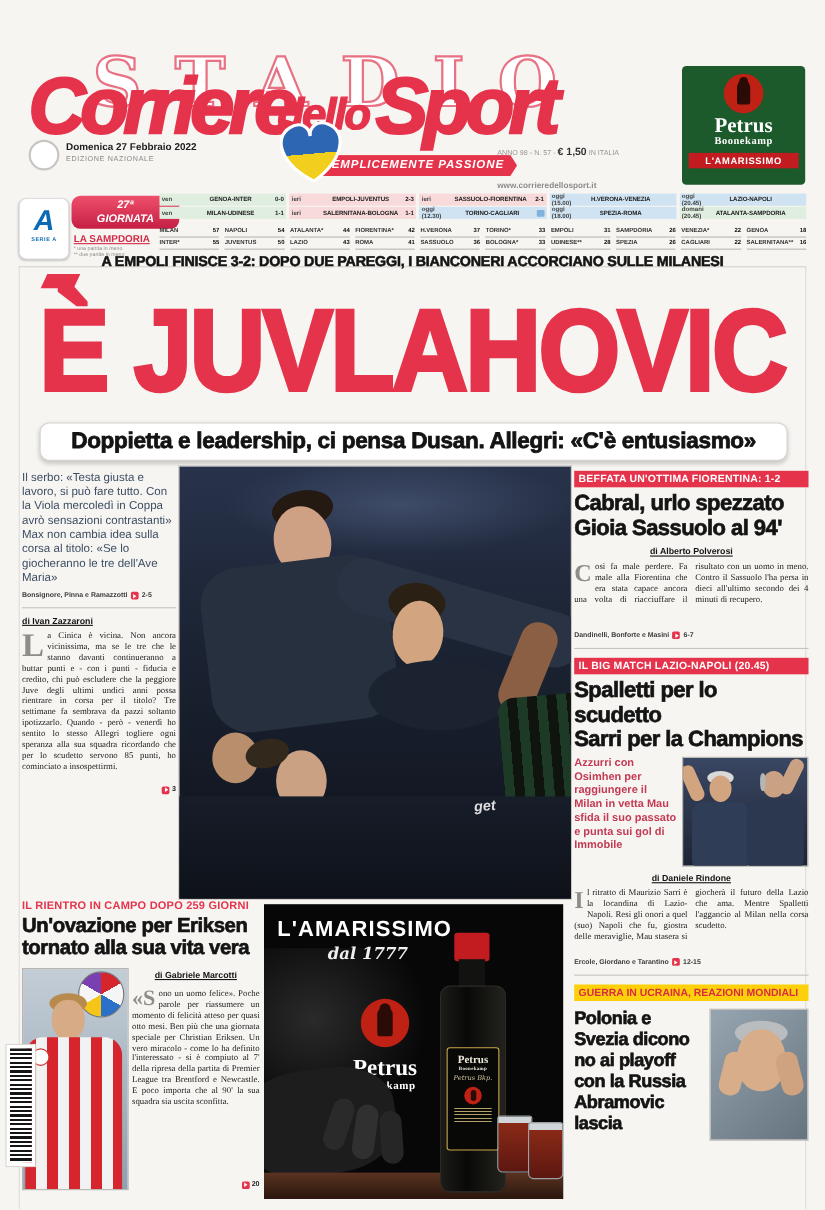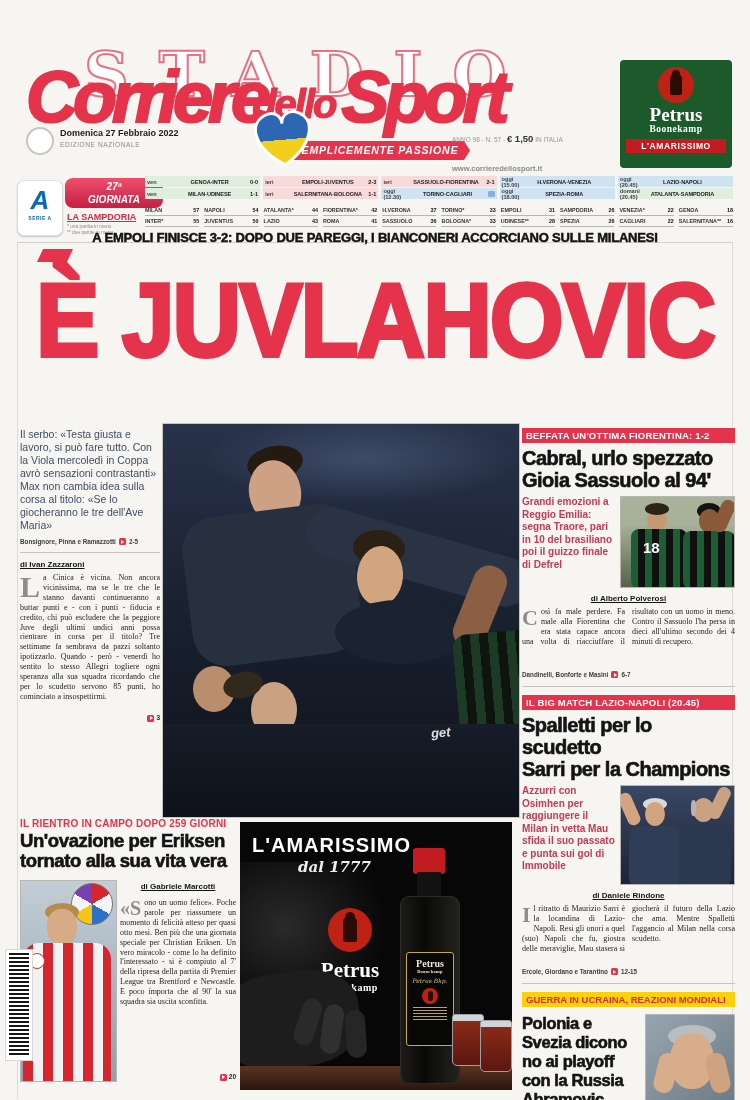--- a/index.html
+++ b/index.html
@@ -364,20 +364,21 @@
             <span class="pts">16</span>
           </div>
       </div>
     </div>
   </div>
 
   <div class="abs" id="frame"></div>
   <div class="abs" id="redflag"></div>
   <div class="abs" id="kicker">A EMPOLI FINISCE 3-2: DOPO DUE PAREGGI, I BIANCONERI ACCORCIANO SULLE MILANESI</div>
   <div class="abs" id="headline">È JUVLAHOVIC</div>
+  <div class="abs" id="subhead">Doppietta e leadership, ci pensa Dusan. Allegri: «C'è entusiasmo»</div>
 
   <div class="abs" id="mainphoto">
     <div class="ph" style="left:40px;top:-10px;width:320px;height:90px;background:radial-gradient(ellipse,rgba(110,130,170,.35),transparent 70%);"></div>
     <div class="ph" style="left:84px;top:22px;width:56px;height:34px;background:#241a12;transform:rotate(-10deg);"></div>
     <div class="ph" style="left:86px;top:36px;width:52px;height:64px;background:#cfa184;transform:rotate(-10deg);"></div>
     <div class="ph" style="left:24px;top:86px;width:170px;height:150px;border-radius:34px;background:#27303f;transform:rotate(-7deg);"></div>
     <div class="ph" style="left:140px;top:108px;width:230px;height:50px;border-radius:25px;background:#2a3344;transform:rotate(16deg);"></div>
     <div class="ph" style="left:190px;top:106px;width:52px;height:36px;background:#2a2014;transform:rotate(4deg);"></div>
     <div class="ph" style="left:194px;top:122px;width:46px;height:60px;background:#d2a47f;transform:rotate(5deg);"></div>
     <div class="ph" style="left:172px;top:176px;width:130px;height:64px;background:#1b2230;"></div>
@@ -409,33 +410,20 @@
   </div>
 
   <div class="abs" id="rightcol">
 
     <div>
       <div class="redbar">BEFFATA UN'OTTIMA FIORENTINA: 1-2</div>
       <div class="sec-head">
         <div>Cabral, urlo spezzato</div>
         <div>Gioia Sassuolo al 94'</div>
       </div>
-      <div class="sec-row" style="height:92px;">
-        <div class="red-lede">Grandi emozioni a Reggio Emilia: segna Traore, pari in 10 del brasiliano poi il guizzo finale di Defrel</div>
-        <div class="sec-photo" style="background:linear-gradient(180deg,#a8b29b 0 30%,#55614a);">
-          <div class="ph abs" style="left:26px;top:12px;width:20px;height:22px;background:#c59a72;border-radius:50%;"></div>
-          <div class="ph abs" style="left:24px;top:6px;width:24px;height:12px;background:#2c2418;border-radius:50%;"></div>
-          <div class="abs" style="left:10px;top:32px;width:56px;height:60px;border-radius:8px;background:repeating-linear-gradient(90deg,#1b5e33 0 7px,#101010 7px 14px);"></div>
-          <div class="abs" style="left:22px;top:42px;color:#fff;font-weight:700;font-size:15px;">18</div>
-          <div class="ph abs" style="left:76px;top:6px;width:24px;height:16px;background:#15120f;border-radius:50%;"></div>
-          <div class="ph abs" style="left:78px;top:12px;width:21px;height:24px;background:#8a5a3a;border-radius:50%;"></div>
-          <div class="abs" style="left:62px;top:34px;width:52px;height:58px;border-radius:8px;background:repeating-linear-gradient(90deg,#1b5e33 0 7px,#101010 7px 14px);"></div>
-          <div class="abs" style="left:96px;top:2px;width:14px;height:34px;border-radius:7px;background:#8a5a3a;transform:rotate(24deg);"></div>
-        </div>
-      </div>
       <div class="sec-author">di Alberto Polverosi</div>
       <div class="serif-body twocol" style="height:58px;">
         <span class="dropcap" style="font-size:22px;line-height:19px;">C</span><span>osì fa male perdere. Fa male alla Fiorentina che era stata capace ancora una volta di riacciuffare il risultato con un uomo in meno. Contro il Sassuolo l'ha persa in dieci all'ultimo secondo dei 4 minuti di recupero.</span>
       </div>
       <div class="minibyline">
         <span>Dandinelli, Bonforte e Masini</span>
         <span class="pri"></span>
         <span>6-7</span>
       </div>
       <div class="rdiv"></div>

